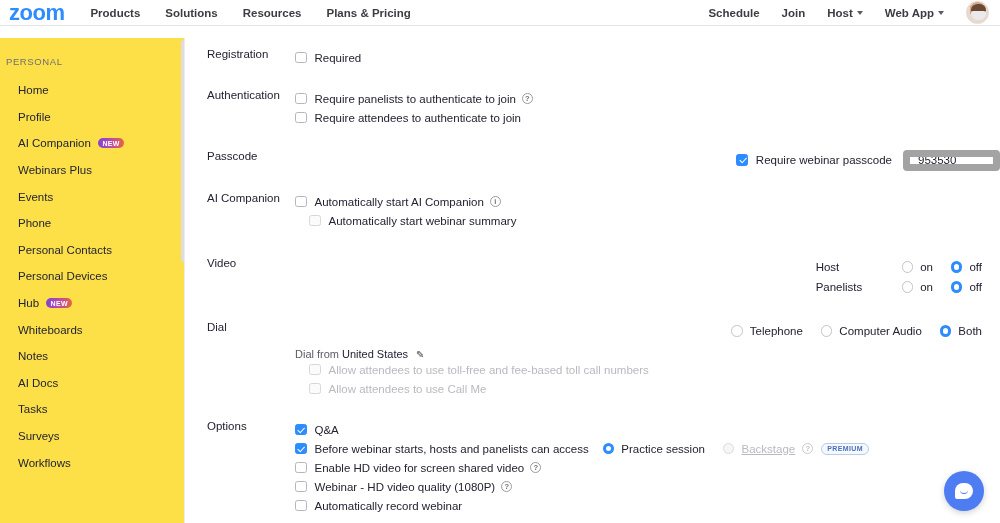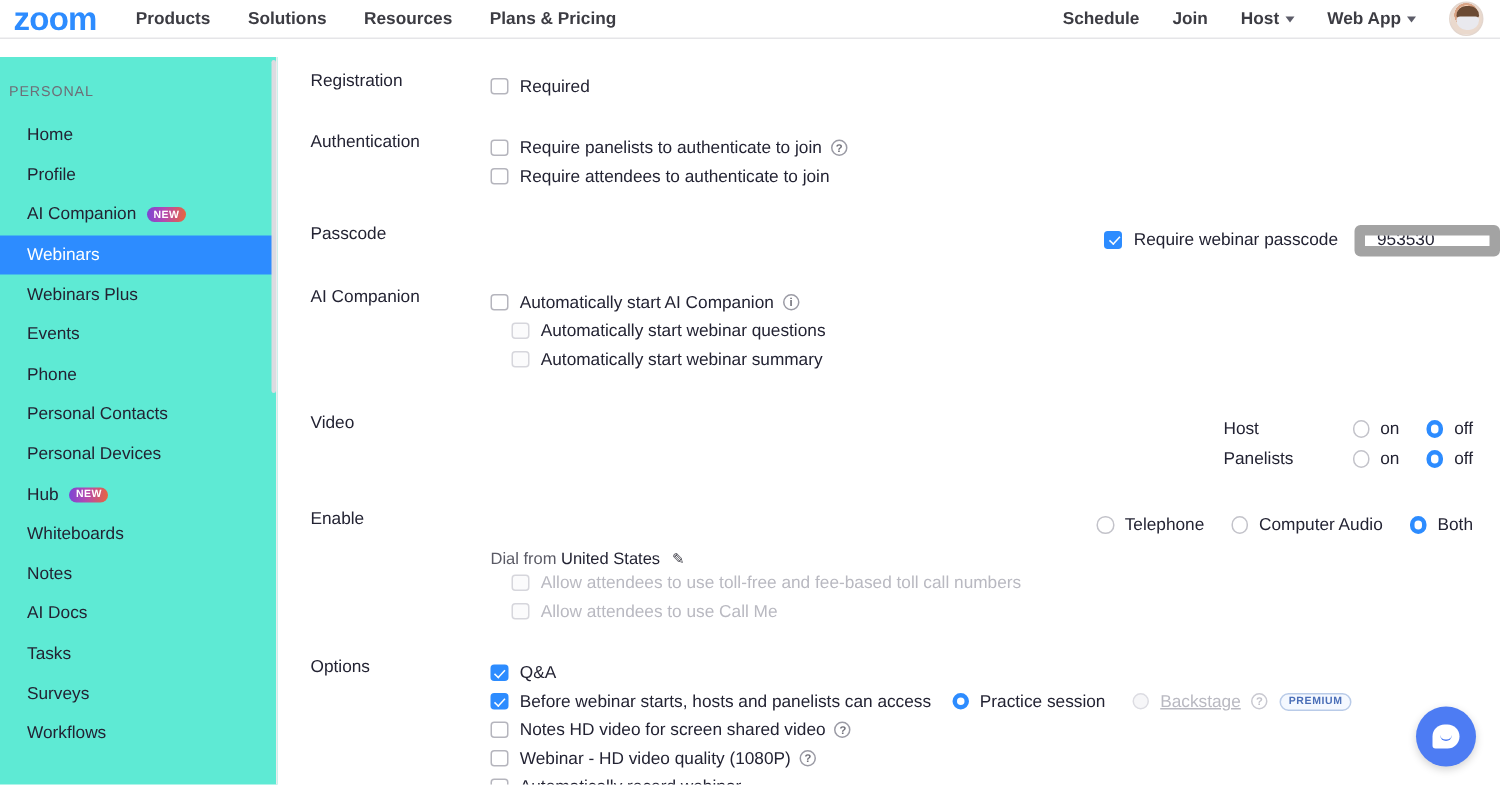--- a/index.html
+++ b/index.html
@@ -48,21 +48,21 @@
   }
   .avatar::after {
     content:""; position:absolute; left:4px; bottom:3px; width:15px; height:9px;
     background:#e9e9ee; border-radius: 3px 3px 8px 8px;
   }
 
   
   .sidebar {
     position: absolute; top: 38px; left: 0;
     width: 185px; height: 485px;
-    background: #5eead4;
+    background: #fde047;
     border-right: 1px solid #ececed;
     overflow: hidden;
   }
   .side-heading {
     font-size: 9.5px; color: #6e6e77; letter-spacing: .6px;
     padding: 18px 0 10px 6px; text-transform: uppercase;
   }
   .side-item {
     height: 26.6px; display: flex; align-items: center;
     padding-left: 18px; font-size: 11.5px; color: #232333;
@@ -84,21 +84,21 @@
   .main {
     position: absolute; top: 38px; left: 186px;
     width: 814px; height: 485px;
     background: #fff; overflow: hidden;
   }
   .row { display: flex; padding: 0; }
   .lbl {
     width: 109px; flex: 0 0 109px;
     font-size: 11.5px; color: #232333; padding-left: 21px;
   }
-  .fields { flex: 1; margin-left: 32px; }
+  .fields { flex: 1; }
 
   .cb-line { display: flex; align-items: center; height: 19px; }
   .cb-line.tall { height: 20px; justify-content: flex-end; }
 
   .cb {
     width: 11.5px; height: 11.5px; flex: 0 0 11.5px;
     border: 1px solid #b5b5bd; border-radius: 2.5px;
     background: #fff; margin-right: 8px; position: relative;
   }
   .cb.checked { background: #2D8CFF; border-color: #2D8CFF; }
@@ -202,23 +202,20 @@
       <div class="side-item">
         <span>Home</span>
       </div>
       <div class="side-item">
         <span>Profile</span>
       </div>
       <div class="side-item">
         <span>AI Companion</span>
         <span class="badge-new">NEW</span>
       </div>
-      <div class="side-item active">
-        <span>Webinars</span>
-      </div>
       <div class="side-item">
         <span>Webinars Plus</span>
       </div>
       <div class="side-item">
         <span>Events</span>
       </div>
       <div class="side-item">
         <span>Phone</span>
       </div>
       <div class="side-item">
@@ -291,24 +288,20 @@
     </div>
   </div>
 
   <div class="row" style="padding-top:22px">
     <div class="lbl">AI Companion</div>
     <div class="fields">
       <div class="cb-line">
         <span class="cb"></span>
         <span class="cb-lbl">Automatically start AI Companion</span>
         <span class="info">i</span>
-      </div>
-      <div class="cb-line indent">
-        <span class="cb dim"></span>
-        <span class="cb-lbl">Automatically start webinar questions</span>
       </div>
       <div class="cb-line indent">
         <span class="cb dim"></span>
         <span class="cb-lbl">Automatically start webinar summary</span>
       </div>
     </div>
   </div>
 
   <div class="row" style="padding-top:27px">
     <div class="lbl">Video</div>
@@ -324,21 +317,21 @@
         <span class="cb-lbl" style="width:86px">Panelists</span>
         <span class="radio"></span>
         <span class="radio-lbl">on</span>
         <span class="radio sel"></span>
         <span class="radio-lbl">off</span>
       </div>
     </div>
   </div>
 
   <div class="row" style="padding-top:24px">
-    <div class="lbl">Enable</div>
+    <div class="lbl">Dial</div>
     <div class="fields">
       <div class="cb-line tall">
         <span class="radio"></span>
         <span class="radio-lbl">Telephone</span>
         <span class="radio"></span>
         <span class="radio-lbl">Computer Audio</span>
         <span class="radio sel"></span>
         <span class="radio-lbl">Both</span>
       </div>
       <div class="dial">
@@ -371,21 +364,21 @@
           <span class="radio sel"></span>
           <span class="radio-lbl">Practice session</span>
           <span class="radio dim"></span>
           <span class="radio-lbl dim" style="margin-right:0">Backstage</span>
           <span class="info dim" style="margin-left:7px">?</span>
           <span class="premium">PREMIUM</span>
         </span>
       </div>
       <div class="cb-line">
         <span class="cb"></span>
-        <span class="cb-lbl">Notes HD video for screen shared video</span>
+        <span class="cb-lbl">Enable HD video for screen shared video</span>
         <span class="info">?</span>
       </div>
       <div class="cb-line">
         <span class="cb"></span>
         <span class="cb-lbl">Webinar - HD video quality (1080P)</span>
         <span class="info">?</span>
       </div>
       <div class="cb-line">
         <span class="cb"></span>
         <span class="cb-lbl">Automatically record webinar</span>

